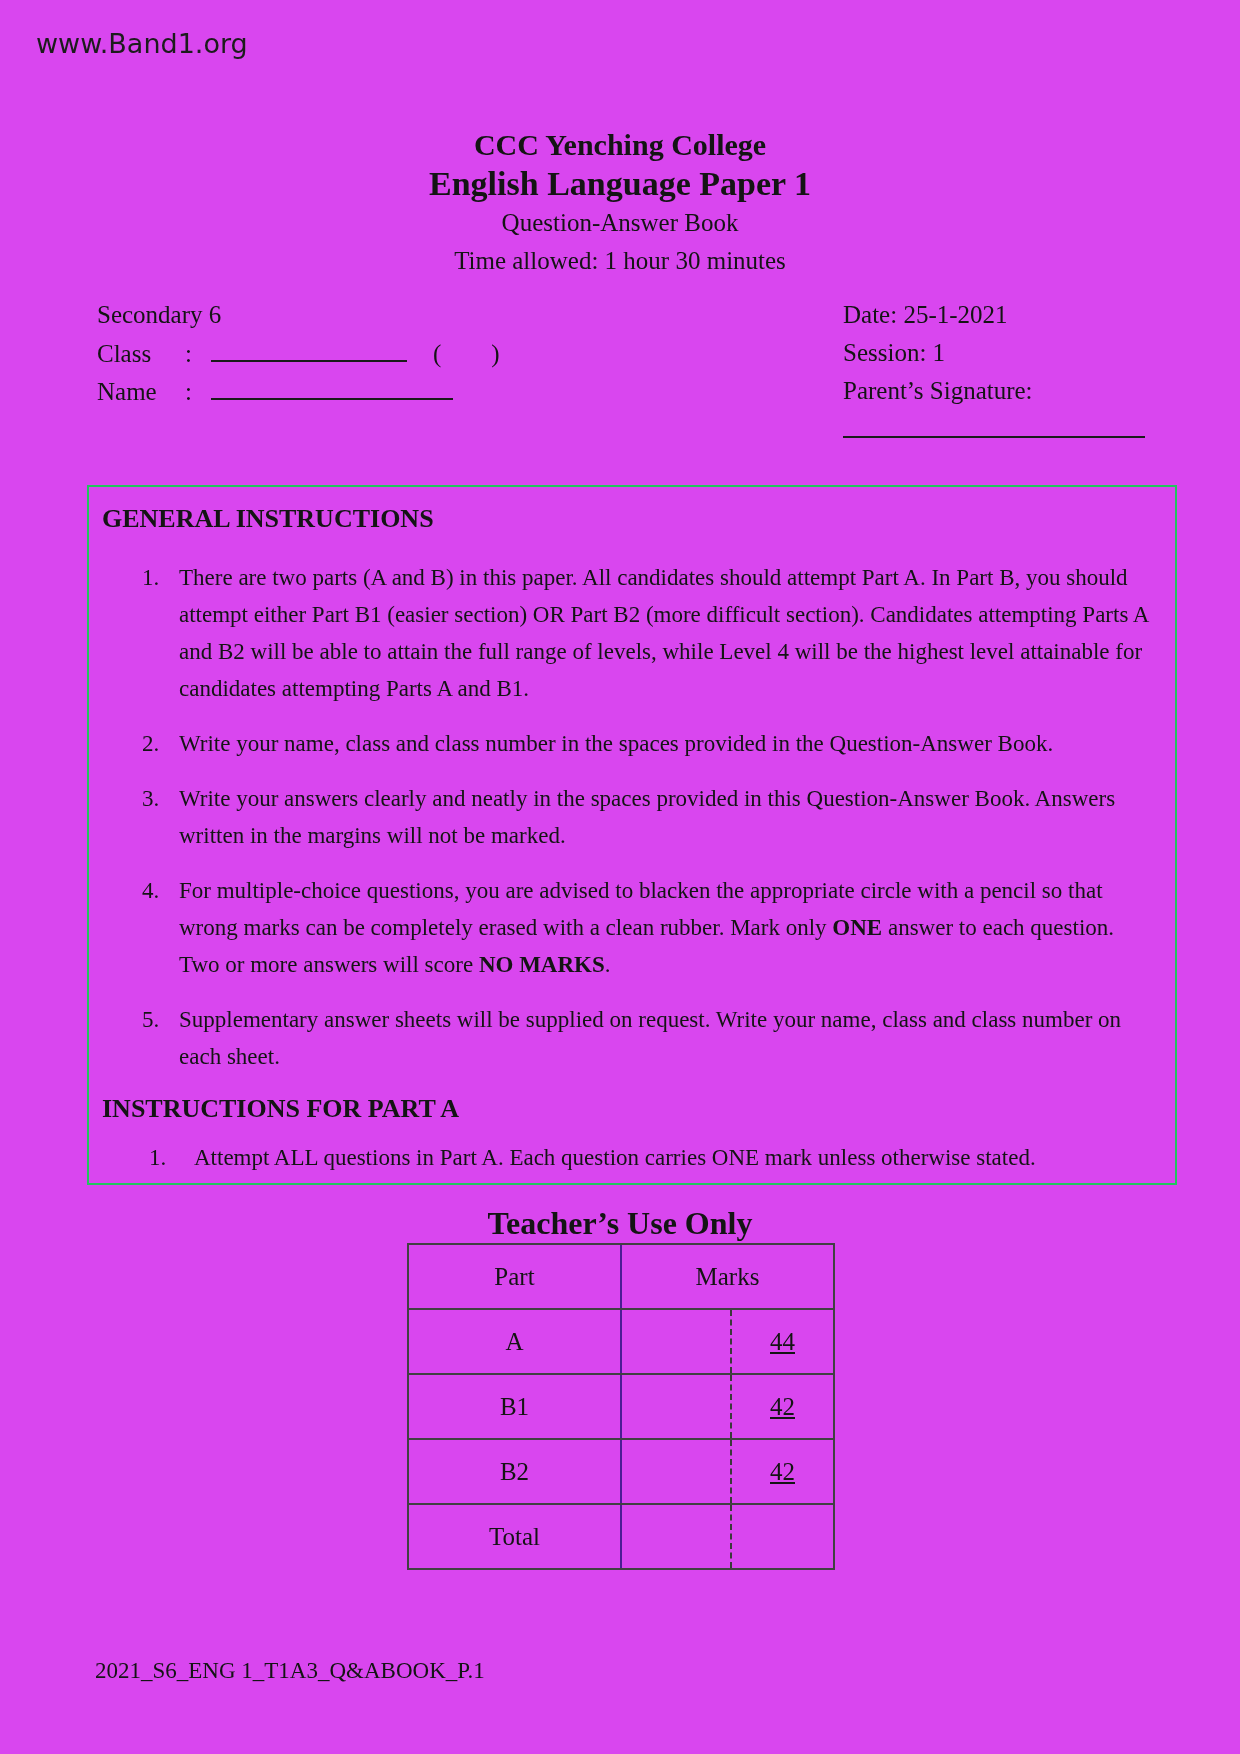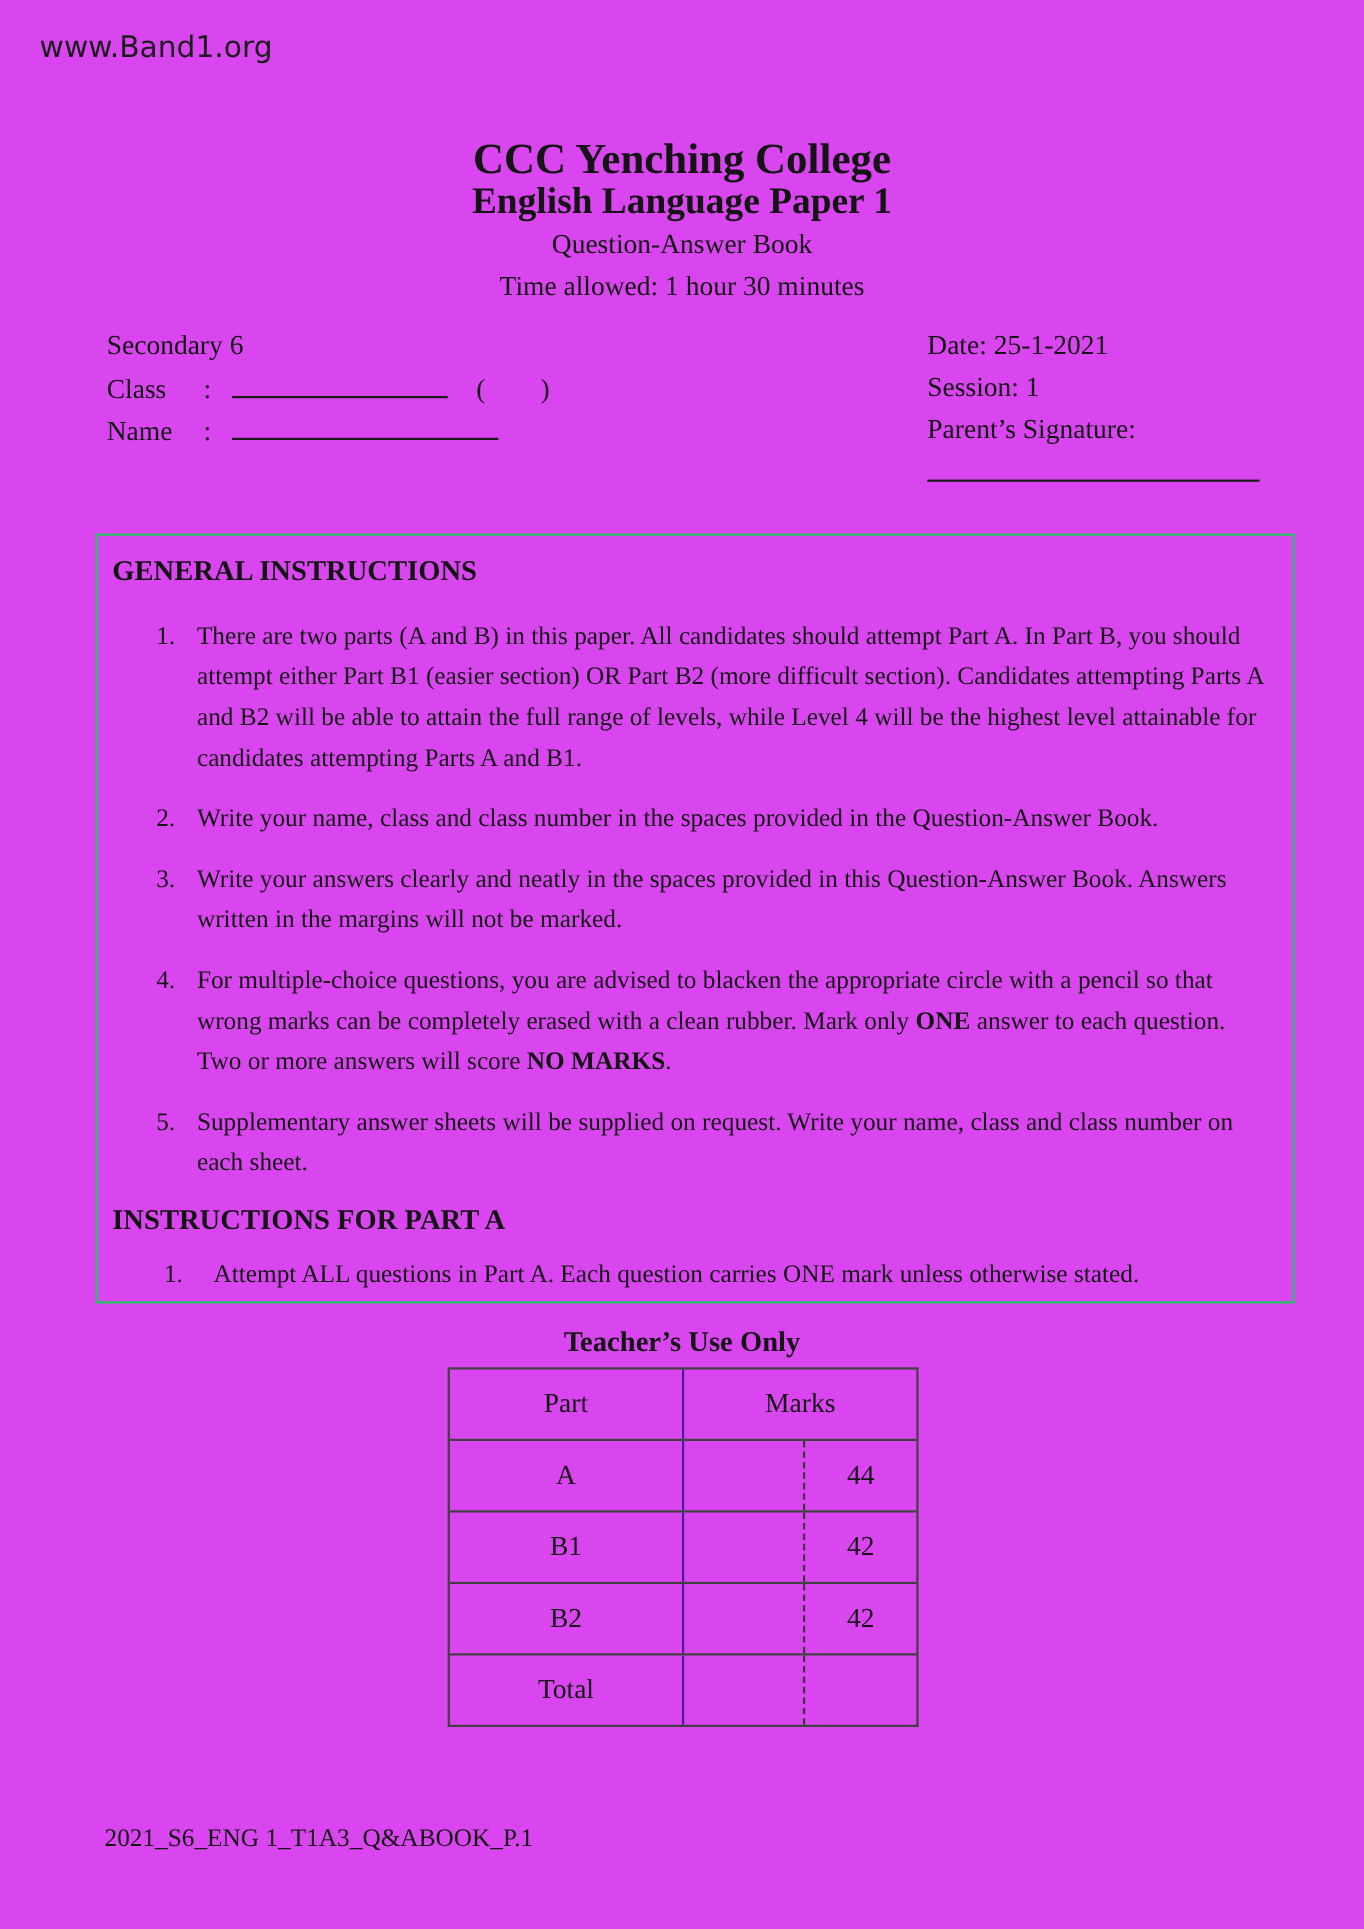--- a/index.html
+++ b/index.html
@@ -15,21 +15,21 @@
 
   
   .watermark {
     position:absolute; left:36px; top:28px;
     font-family:"DejaVu Sans", sans-serif;
     font-size:27px; color:#1c1c1c;
   }
 
   
   .titles { position:absolute; left:0; top:126px; width:100%; text-align:center; }
-  .titles .school  { font-size:39px; font-weight:bold; line-height:38px;font-family:Liberation Serif, serif; }
+  .titles .school  { font-size:30px; font-weight:bold; line-height:38px;font-family:Liberation Serif, serif; }
   .titles .paper   { font-size:34px; font-weight:bold; line-height:40px; }
   .titles .book    { font-size:25px; line-height:38px; }
   .titles .time    { font-size:25px; line-height:38px; }
 
   
   .info-col { position:absolute; top:296px; font-size:25px; }
   .info-left  { left:97px; }
   .info-right { left:843px; }
   .info-row { height:38px; line-height:38px; white-space:nowrap; }
   .field-label { display:inline-block; width:88px; }
@@ -60,41 +60,42 @@
   .gi-list { margin:0; padding:0; list-style:none; }
   .gi-item { display:flex; margin:0 0 18px 0; font-size:23px; line-height:37px; }
   .gi-item .num { flex:0 0 37px; margin-left:53px; }
   .gi-item .txt { flex:1; }
   .pa-list .gi-item .num { flex:0 0 45px; margin-left:60px; }
   .gi-item b { font-weight:bold; }
 
   
   .table-title {
     position:absolute; left:0; top:1205px; width:100%;
-    text-align:center; font-size:26px; font-weight:bold;
+    text-align:center; font-size:32px; font-weight:bold;
   }
   .marks-table {
     position:absolute; left:407px; top:1243px;
     width:428px;
     border:2px solid #414141;
     box-sizing:border-box;
   }
   .t-row { display:flex; height:63px; border-top:2px solid #414141; }
   .t-row:first-child { border-top:none; }
   .t-cell-part {
     flex:0 0 211px; border-right:2px solid #4c1d95;
     display:flex; align-items:center; justify-content:center;
     font-size:25px;
   }
   .t-cell-marks { flex:1; display:flex; align-items:stretch; }
   .t-cell-marks.header { align-items:center; justify-content:center; font-size:25px; }
   .t-score { flex:0 0 108px; border-right:2px dashed #3a3a3a; }
   .t-max {
     flex:1; display:flex; align-items:center; justify-content:center;
     font-size:25px;
+    text-decoration:underline;
   }
 
   
   .footer {
     position:absolute; left:95px; top:1658px;
     font-size:23px;
   }
 </style>
 </head>
 <body>

